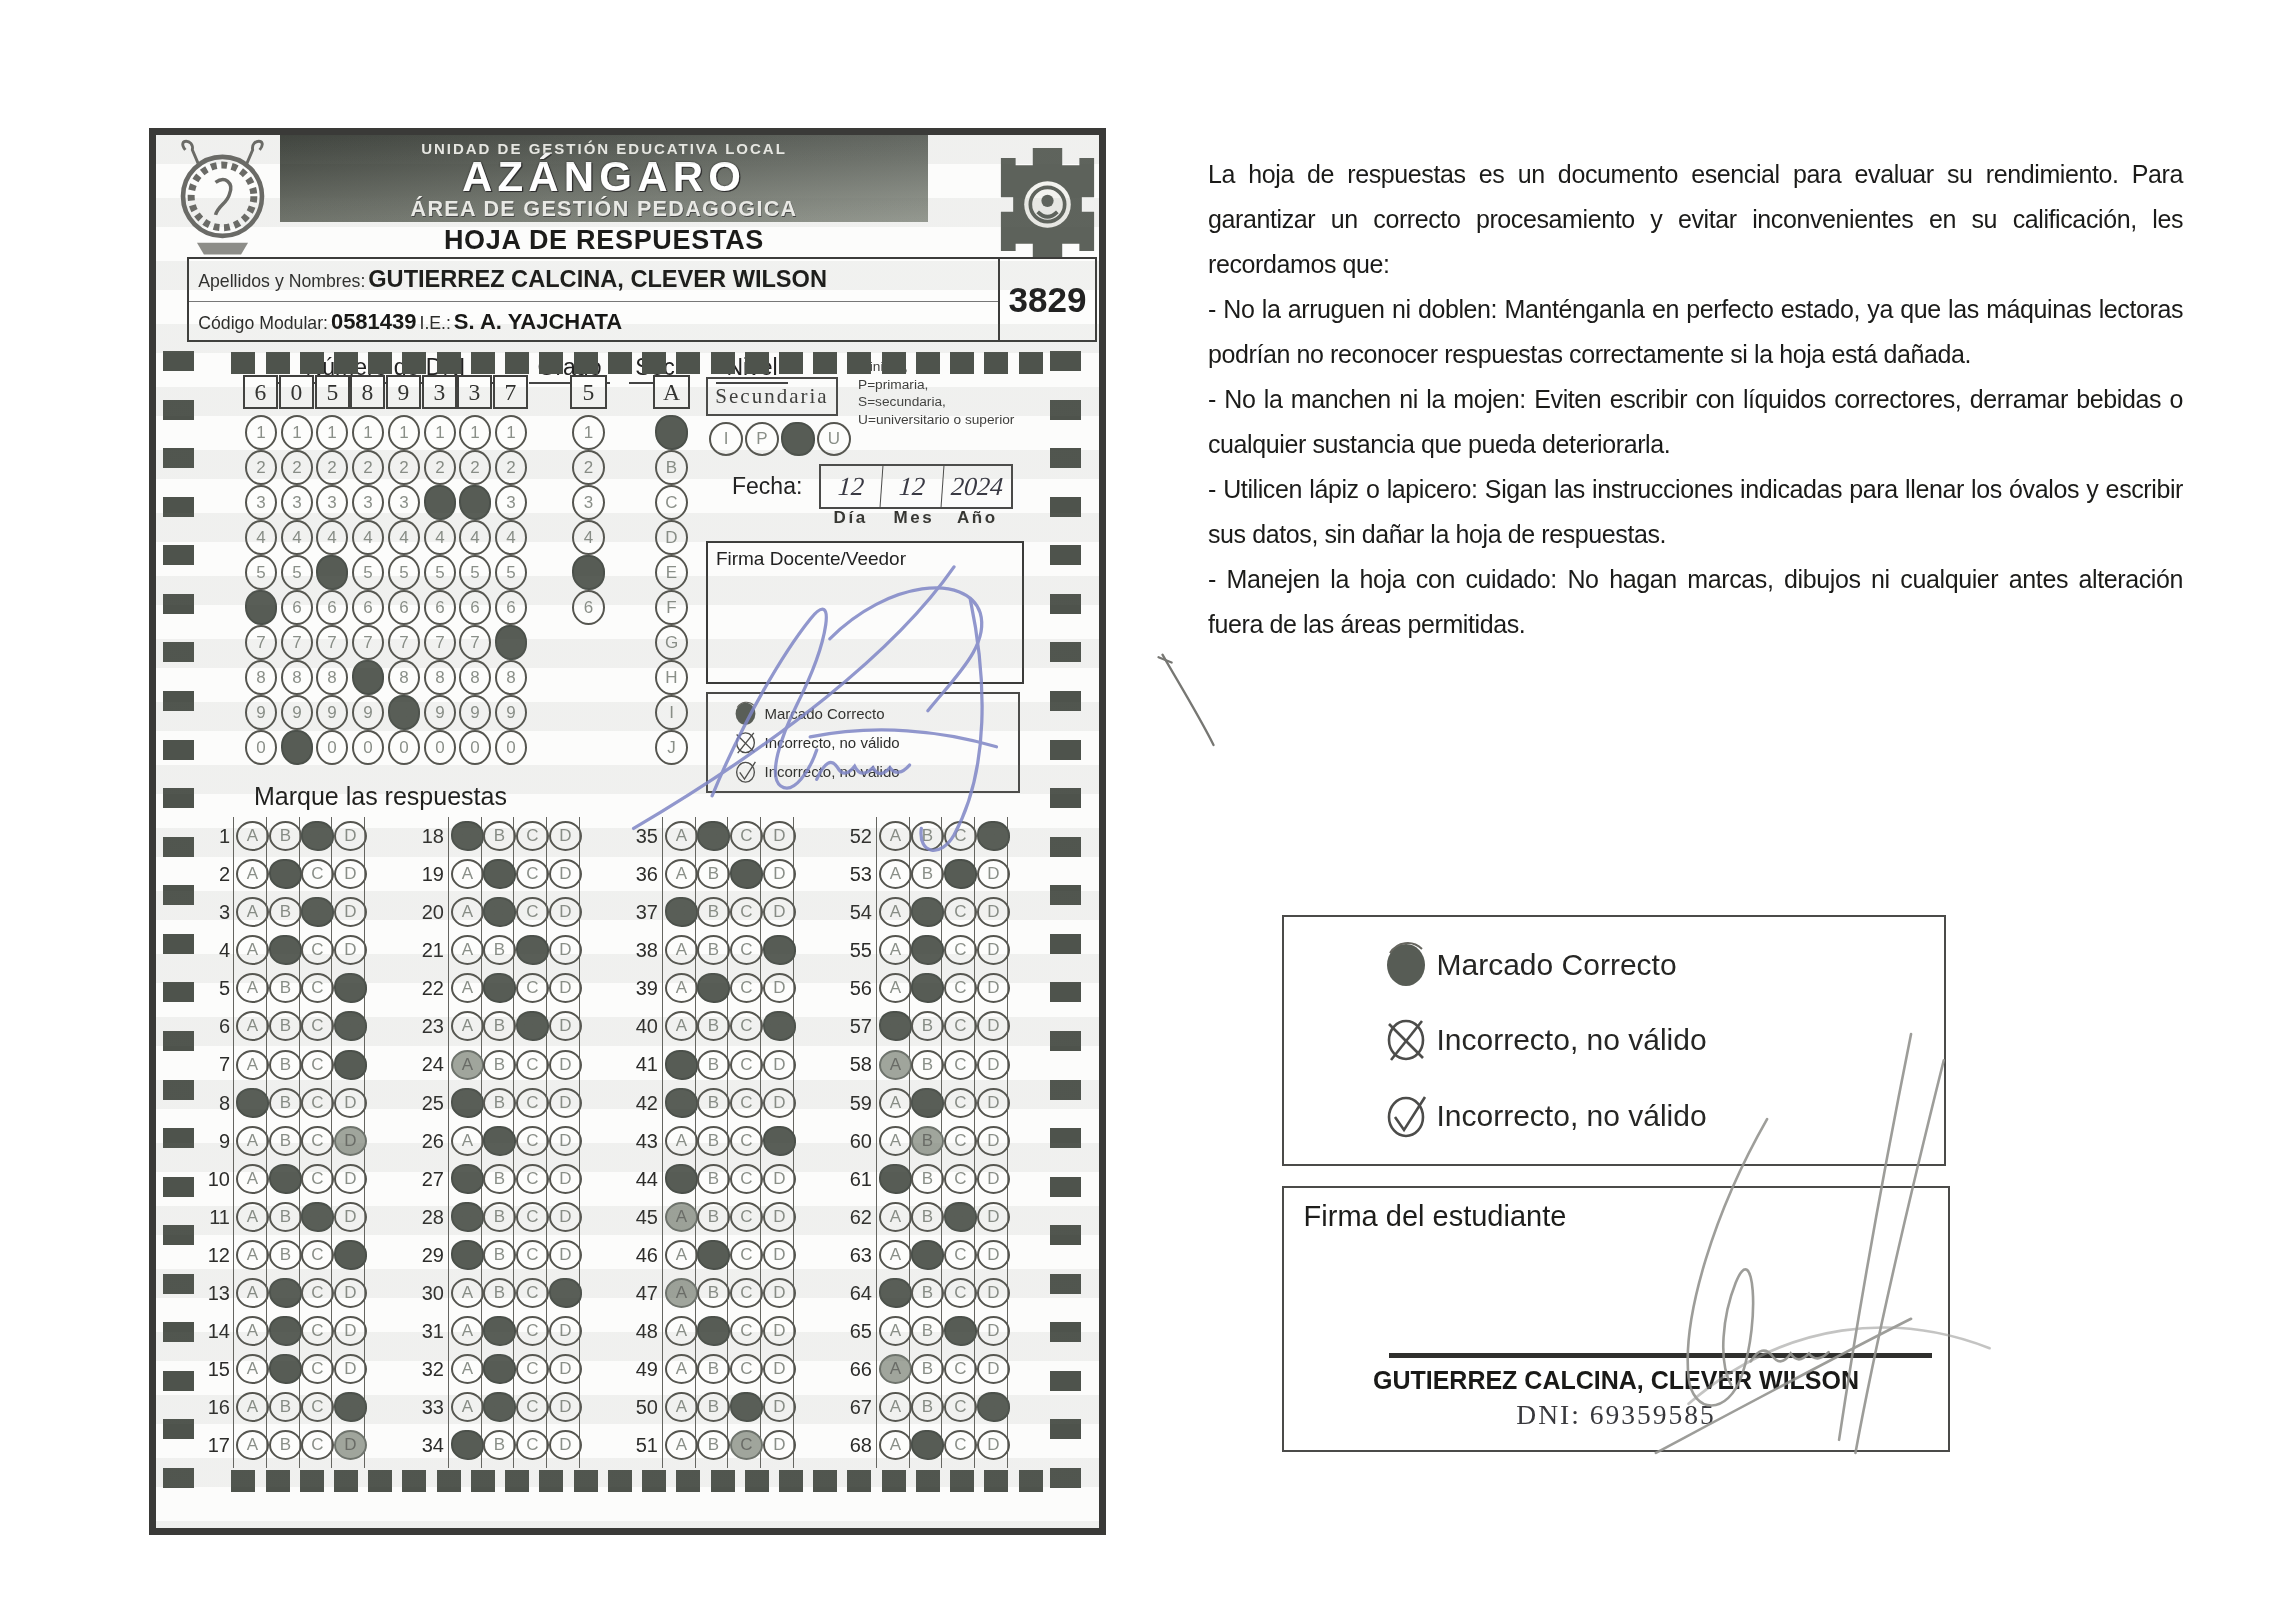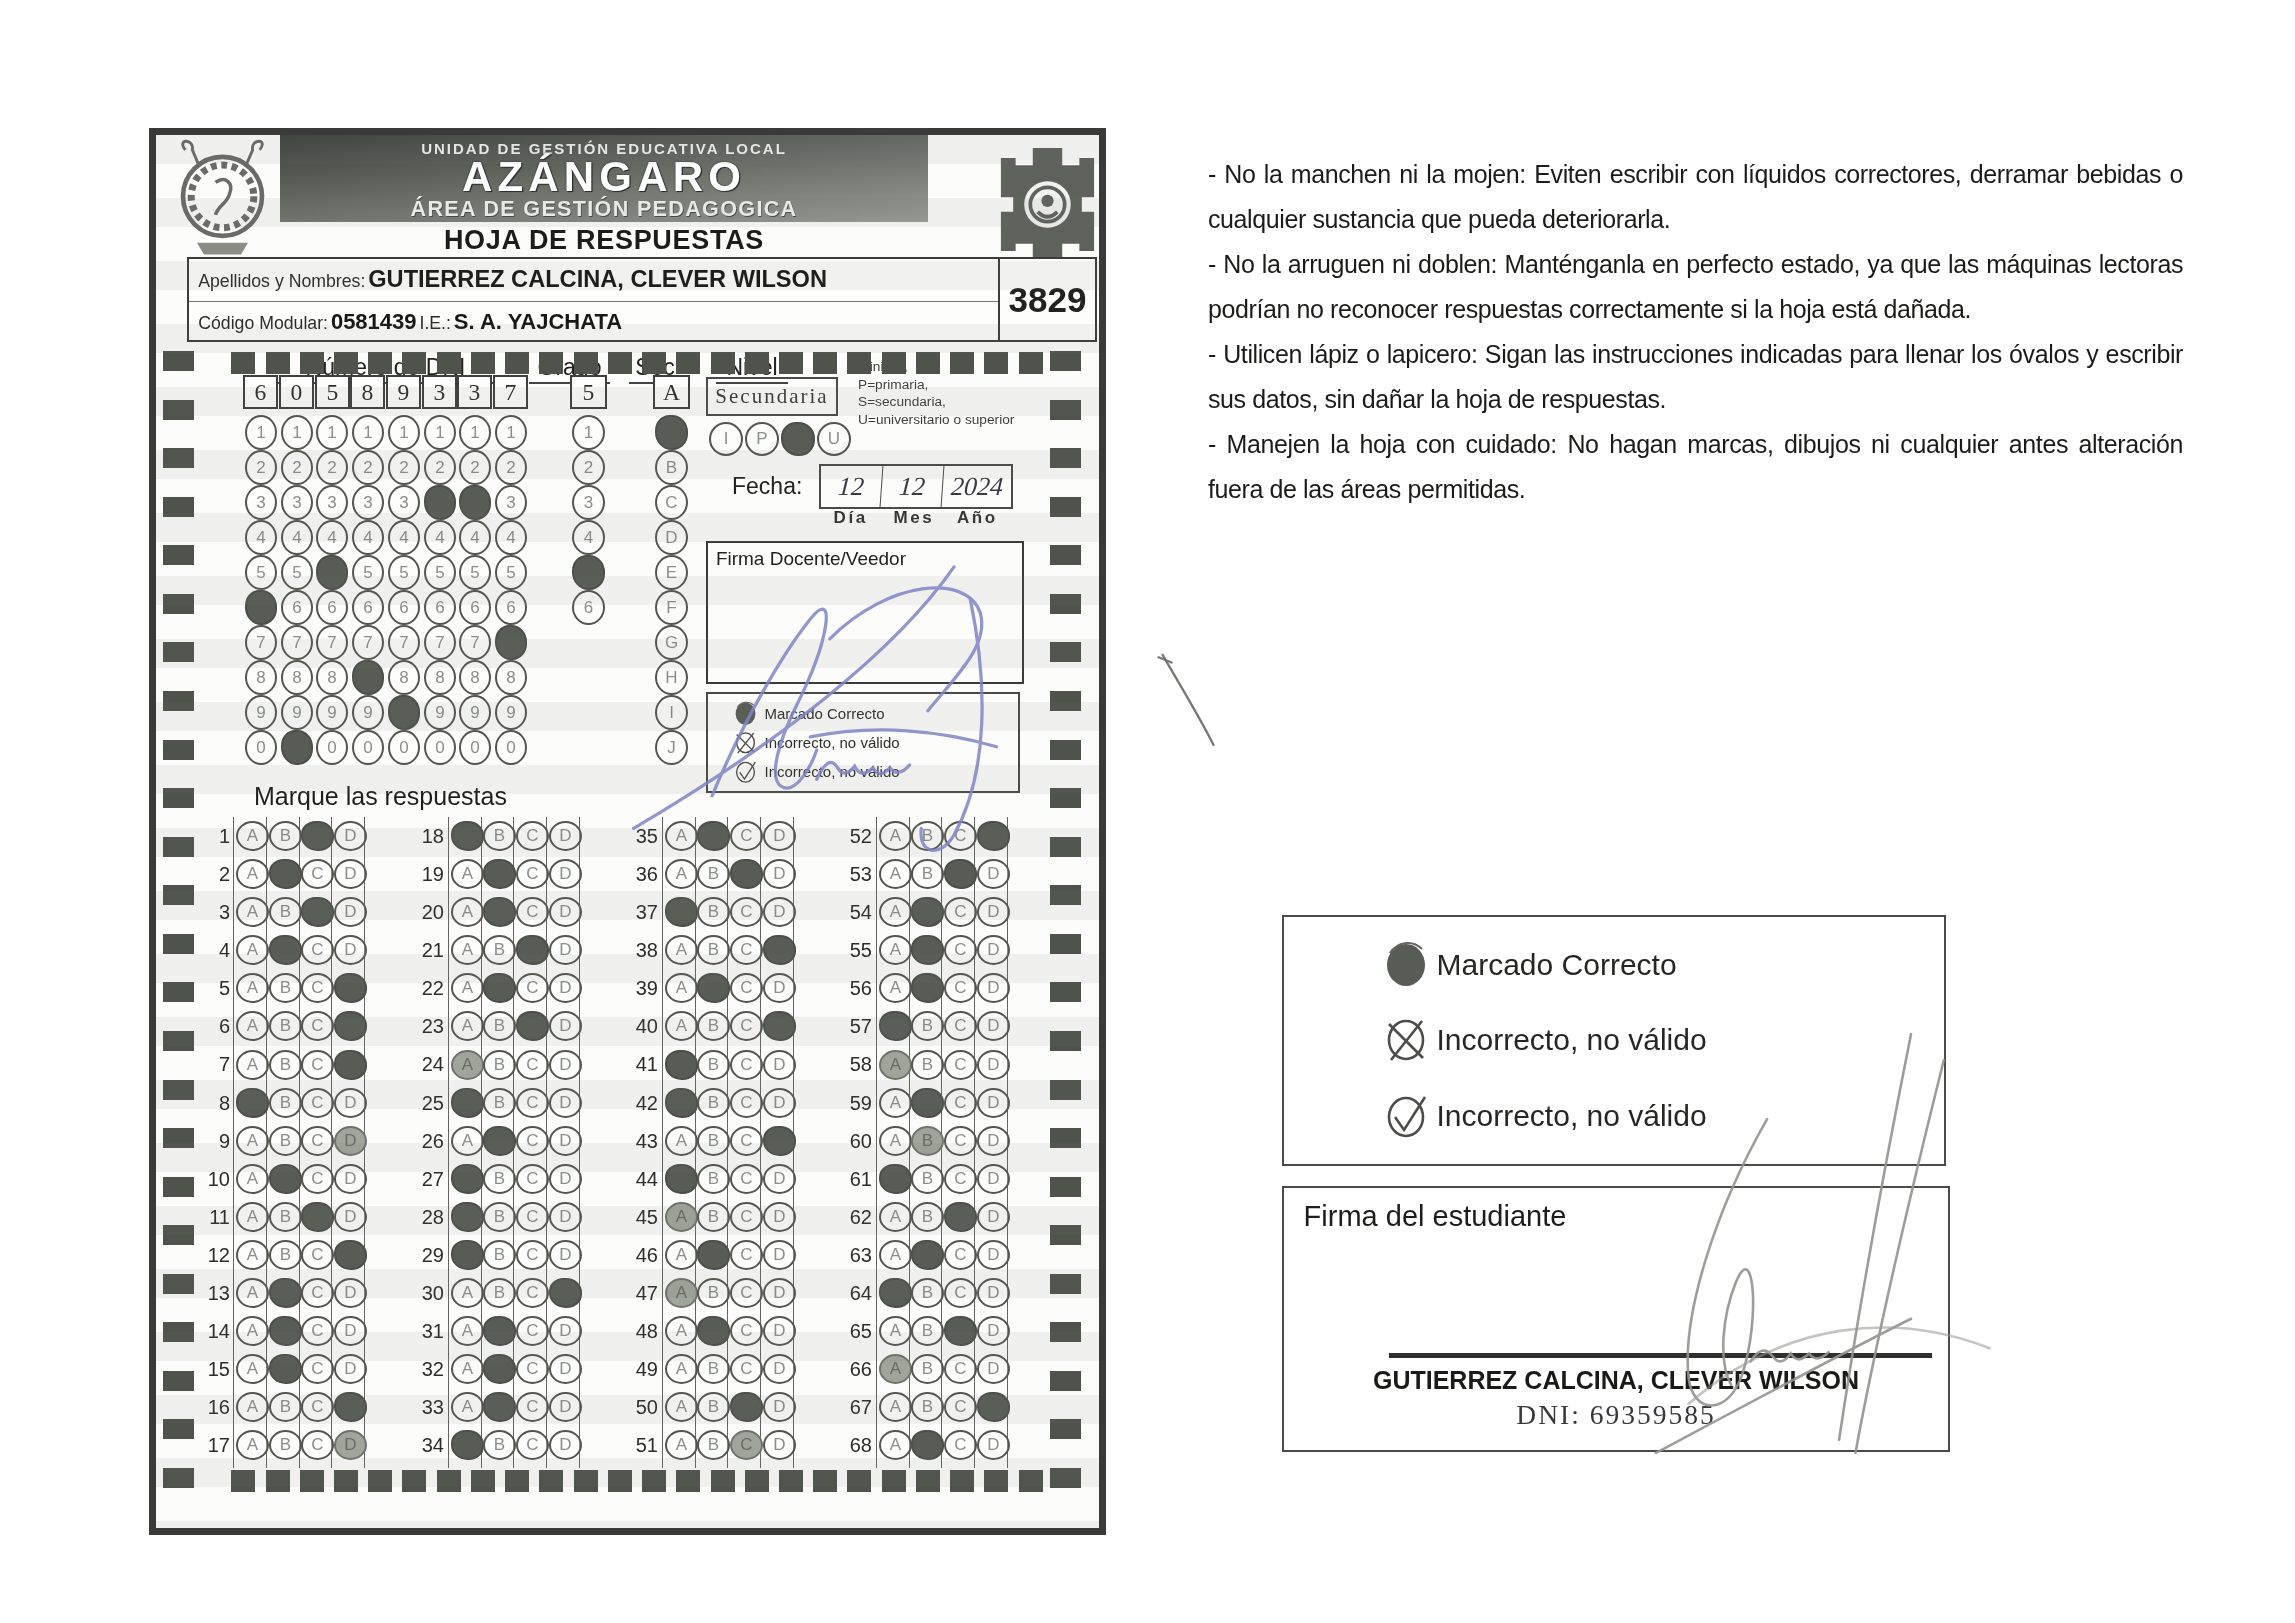--- a/index.html
+++ b/index.html
@@ -1537,22 +1537,23 @@
 
 <svg class="abs" style="left:1152px;top:648px;z-index:2;" width="72" height="105" viewBox="0 0 110 160">
   <g fill="none" stroke="#777773" stroke-width="3.5" stroke-linecap="round">
     <path d="M10 14 L30 22"></path>
     <path d="M16 10 C 40 52, 72 104, 94 148"></path>
   </g>
 </svg>
 
 <div class="instr">
   <div id="instr-body">
+      <p>La hoja de respuestas es un documento esencial para evaluar su rendimiento. Para garantizar un correcto procesamiento y evitar inconvenientes en su calificación, les recordamos que:</p>
+      <p>- No la arruguen ni doblen: Manténganla en perfecto estado, ya que las máquinas lectoras podrían no reconocer respuestas correctamente si la hoja está dañada.</p>
       <p>- No la manchen ni la mojen: Eviten escribir con líquidos correctores, derramar bebidas o cualquier sustancia que pueda deteriorarla.</p>
-      <p>- No la arruguen ni doblen: Manténganla en perfecto estado, ya que las máquinas lectoras podrían no reconocer respuestas correctamente si la hoja está dañada.</p>
       <p>- Utilicen lápiz o lapicero: Sigan las instrucciones indicadas para llenar los óvalos y escribir sus datos, sin dañar la hoja de respuestas.</p>
       <p>- Manejen la hoja con cuidado: No hagan marcas, dibujos ni cualquier antes alteración fuera de las áreas permitidas.</p>
     </div>
 </div>
 
 <div class="legend-b" id="legend-big">
     <div class="lrow">
       <div class="licon">
         <svg viewBox="0 0 48 52">
           <ellipse cx="24" cy="26" rx="19" ry="21" fill="#575c55"></ellipse>

